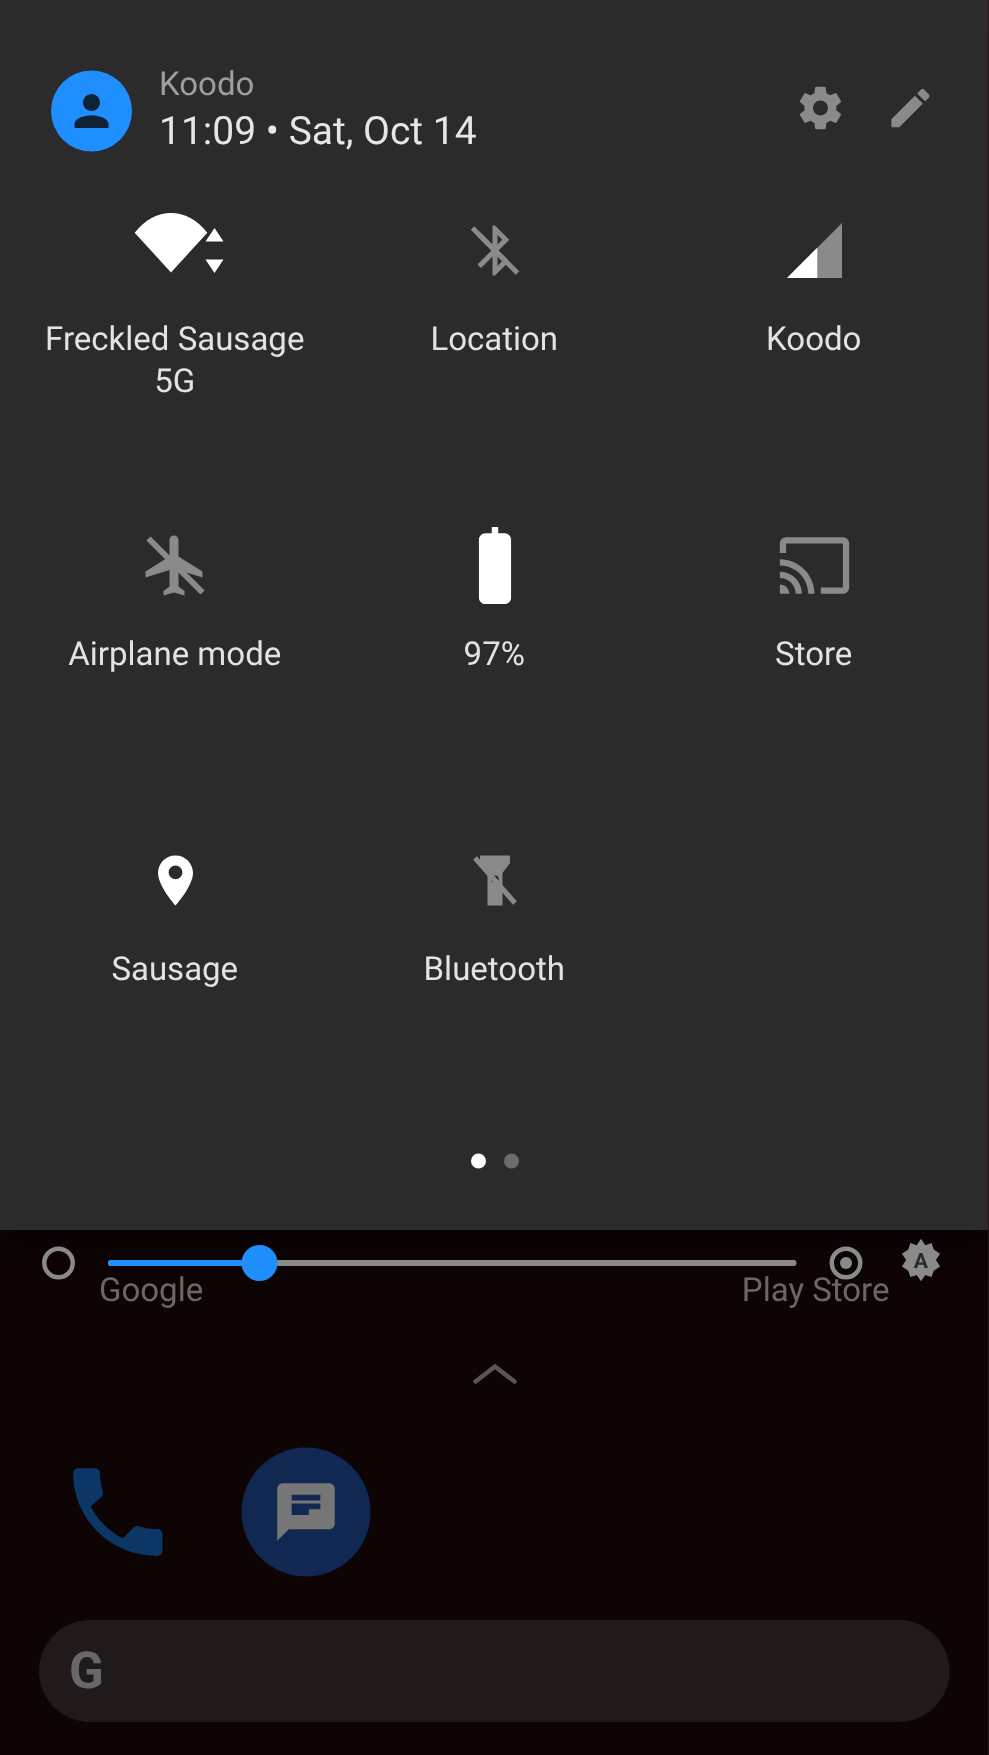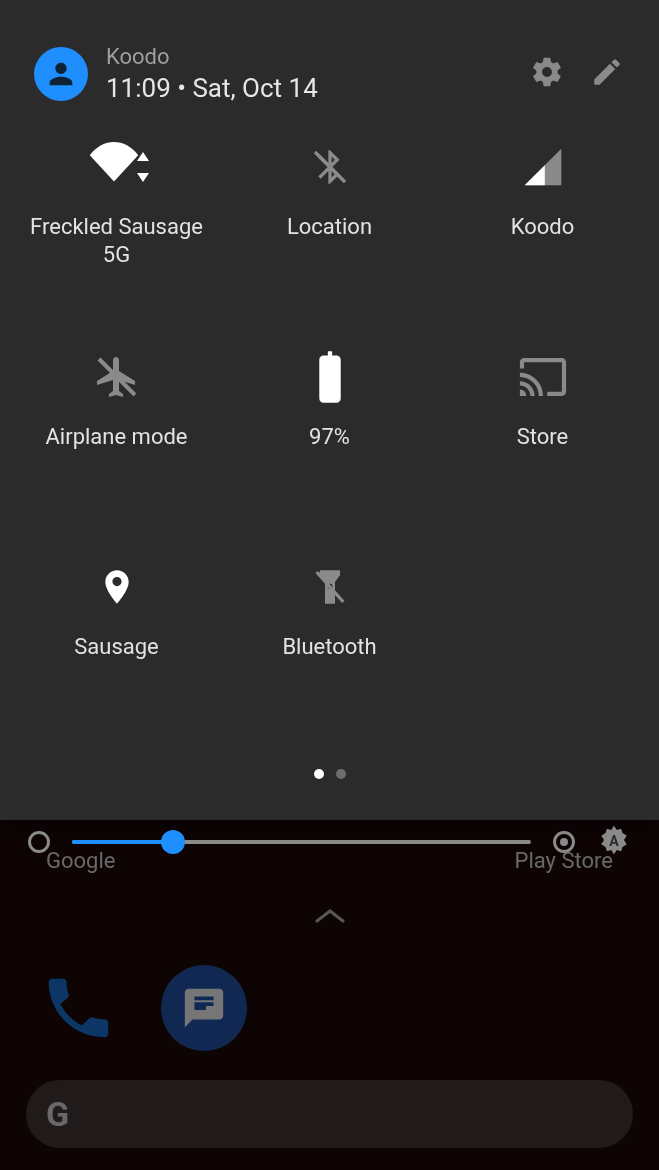--- a/index.html
+++ b/index.html
@@ -10,21 +10,21 @@
       color: #e6e6e6;
       position: relative;
     }
 
     
     .homescreen {
       position: absolute; inset: 0;
       background: #1a0808;
       filter: brightness(0.55);
     }
-    .home-labels { position: absolute; top: 848px; left: 0; right: 0; display:flex; justify-content: space-between; padding: 0 46px; color:#bdbdbd; font-size:22px; }
+    .home-labels { position: absolute; top: 848px; left: 0; right: 0; display:flex; justify-content: space-between; padding: 0 66px; color:#bdbdbd; font-size:22px; }
     .home-caret { position:absolute; top:907px; left:50%; transform:translateX(-50%); }
     .dock { position:absolute; top:960px; left:30px; display:flex; gap:30px; align-items:center; }
     .dock .ic { width:96px; height:96px; display:flex; align-items:center; justify-content:center; }
     .phone-icon svg { width:78px; height:78px; }
     .msg-circle { width:86px; height:86px; border-radius:50%; background:#1f4a95; display:flex; align-items:center; justify-content:center; }
     .msg-circle svg { width:46px; height:46px; }
     .search-pill {
       position:absolute; left:26px; right:26px; top:1080px;
       height:68px; border-radius:40px;
       background: rgba(120,120,120,0.35);

